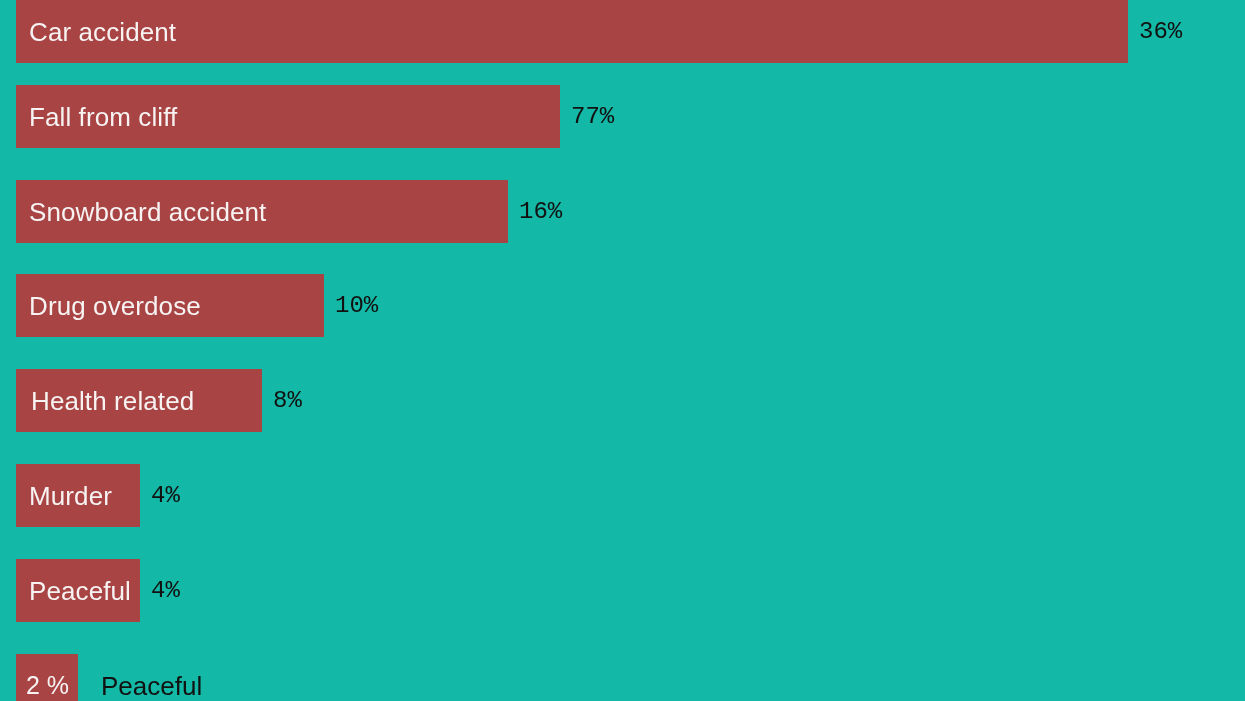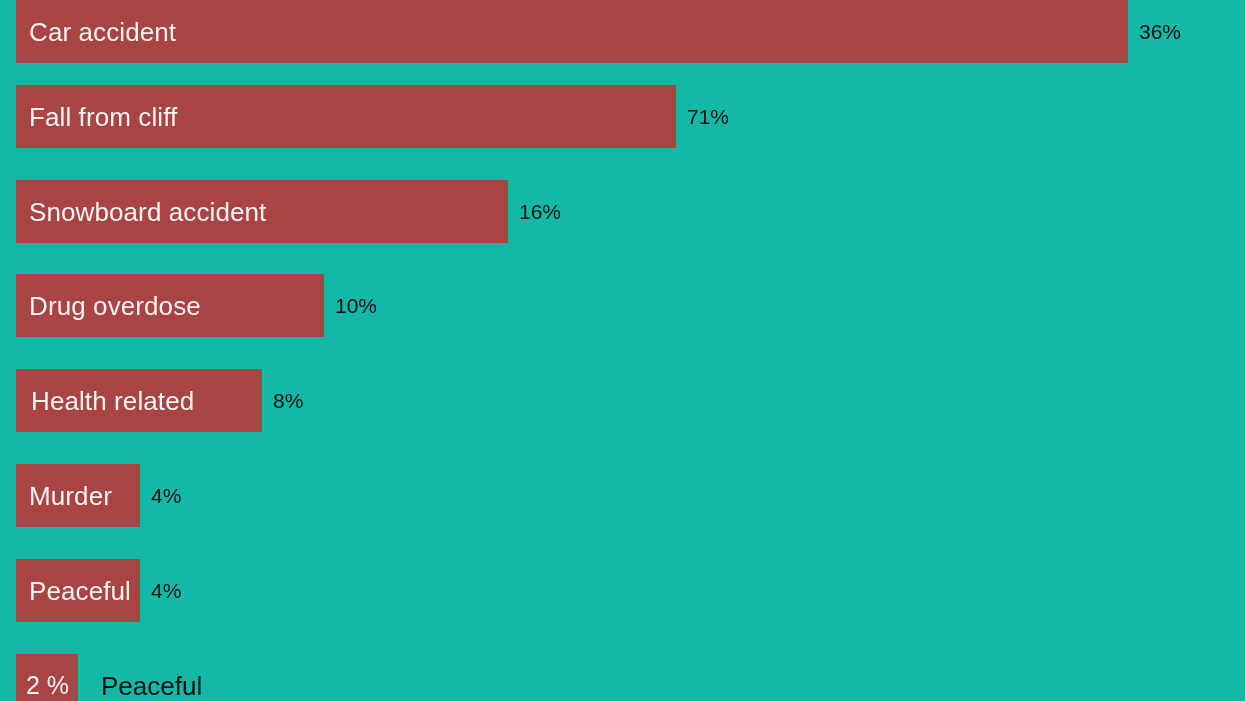--- a/index.html
+++ b/index.html
@@ -42,22 +42,22 @@
     line-height: 1;
     letter-spacing: 0.1px;
     white-space: nowrap;
     padding-left: 13px;
   }
   .bar-label.indent {
     padding-left: 15px;
   }
   .value-label {
     color: #111111;
-    font-family: Liberation Sans, sans-serif;
-    font-size: 21px;
+    font-family: Liberation Mono, monospace;
+    font-size: 24px;
     line-height: 1;
     white-space: nowrap;
     margin-left: 11px;
   }
   .value-inside {
     color: #f7f3f2;
     font-family: "Liberation Sans", sans-serif;
     font-size: 25px;
     line-height: 1;
     white-space: nowrap;
@@ -76,24 +76,24 @@
 <body>
 
 <div id="chart">
     <div class="bar-row" style="top: 0px; left: 16px;">
       <div class="bar" style="width: 1112px; background: rgb(168, 68, 68);">
         <span class="bar-label">Car accident</span>
       </div>
       <span class="value-label">36%</span>
     </div>
     <div class="bar-row" style="top: 85px; left: 16px;">
-      <div class="bar" style="width: 660px; background: rgb(168, 68, 68); text-align: center;">
+      <div class="bar" style="width: 544px; background: rgb(168, 68, 68); text-align: center;">
         <span class="bar-label">Fall from cliff</span>
       </div>
-      <span class="value-label">71%</span>
+      <span class="value-label">77%</span>
     </div>
     <div class="bar-row" style="top: 180px; left: 16px;">
       <div class="bar" style="width: 492px; background: rgb(168, 68, 68);">
         <span class="bar-label">Snowboard accident</span>
       </div>
       <span class="value-label">16%</span>
     </div>
     <div class="bar-row" style="top: 274px; left: 16px;">
       <div class="bar" style="width: 308px; background: rgb(168, 68, 68);">
         <span class="bar-label">Drug overdose</span>

